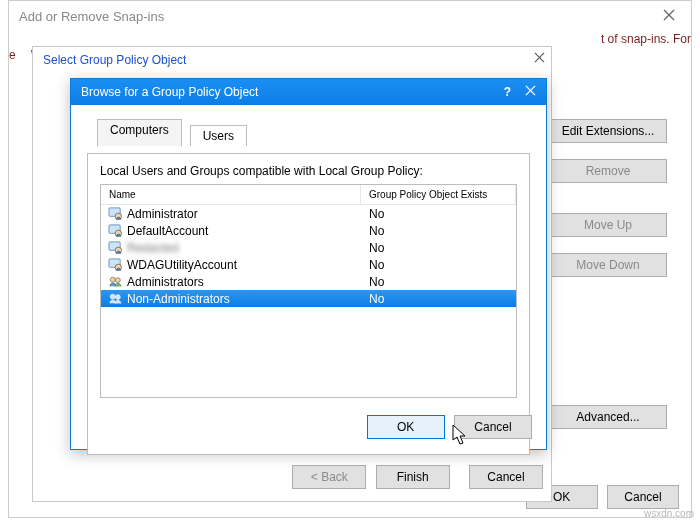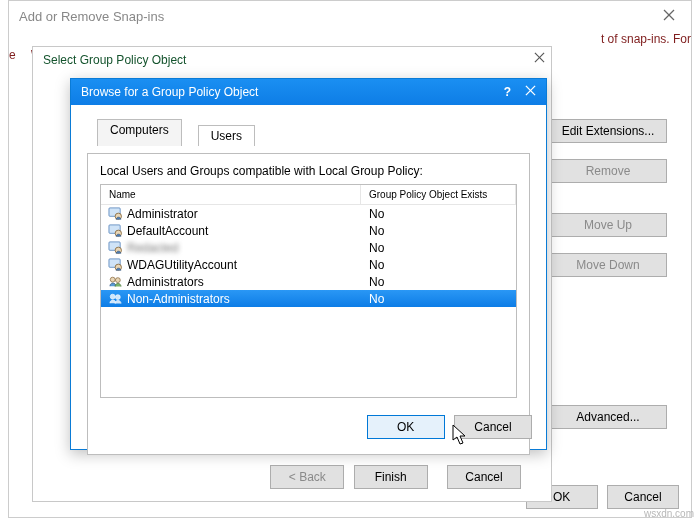--- a/index.html
+++ b/index.html
@@ -9,45 +9,45 @@
 .win1 { position: absolute; left: 8px; top: 0; width: 684px; height: 518px; border: 1px solid #ccc; background: #fff; }
 .win1-title { padding: 8px 10px; color: #888; font-size: 13px; }
 .win1-close { position: absolute; right: 4px; top: 4px; padding: 4px 12px; color: #666; }
 .win1-close svg { width: 12px; height: 12px; }
 .win1-body { padding: 4px 14px; color: #7f1d1d; position: relative; }
 .win1-footer { position: absolute; bottom: 8px; right: 12px; }
 .win1-footer .btn { min-width: 72px; margin-left: 6px; }
 
 
 .win2 { position: absolute; left: 32px; top: 46px; width: 520px; height: 456px; border: 1px solid #c8c8c8; background: #fff; }
-.win2-title { padding: 6px 10px; font-size: 12px; color: #14532d; position: relative; }
+.win2-title { padding: 6px 10px; font-size: 12px; color: #1d4ed8; position: relative; }
 .win2-close { position: absolute; right: 6px; top: 5px; color: #444; }
 .win2-close svg { width: 11px; height: 11px; }
-.win2-footer { position: absolute; bottom: 12px; right: 30px; }
+.win2-footer { position: absolute; bottom: 12px; right: 8px; }
 .win2-footer .btn { min-width: 74px; margin-left: 6px; }
 
 
 .btn { display: inline-block; background: #e1e1e1; border: 1px solid #adadad; padding: 4px 10px; font-size: 12px; text-align: center; cursor: pointer; }
 .btn.disabled { color: #8a8a8a; cursor: default; }
 
 
 .right-col { position: absolute; right: 22px; top: 118px; width: 120px; }
 .right-col .btn { width: 118px; margin-bottom: 16px; text-align: center; }
 .right-col .gap { height: 112px; }
 
 
 .win3 { position: absolute; left: 70px; top: 78px; width: 477px; height: 372px; border: 1px solid #0a7bd6; background: #fff; box-shadow: 0 4px 14px rgba(0,0,0,0.25); }
 .win3-titlebar { background: #0a84ff; background: linear-gradient(#1a8ff2,#0d7de6); color: #fff; padding: 6px 10px; font-size: 12px; display: flex; align-items: center; justify-content: space-between; }
 .win3-titlebar .tb-right { display: flex; align-items: center; gap: 14px; }
 .win3-titlebar .tb-right .help { font-weight: bold; }
 .win3-titlebar .tb-right svg { width: 11px; height: 11px; }
 .win3-body { padding: 12px 16px 8px 16px; }
 
 
-.tabs { display: flex; gap: 16px; margin-bottom: 8px; padding-left: 10px; }
+.tabs { display: flex; gap: 8px; margin-bottom: 8px; padding-left: 10px; }
 .tab { border: 1px solid #bdbdbd; border-bottom: none; padding: 3px 12px 3px 12px; font-size: 12px; background: #f4f4f4; cursor: pointer; }
 .tab.active { background: #fff; position: relative; z-index: 2; margin-top: 8px; }
 .tab:not(.active) { margin-top: 2px; }
 .tab-panel { border: 1px solid #bdbdbd; margin-top: -1px; background: #fff; padding: 10px 12px 12px 12px; height: 302px; position: relative; }
 .panel-label { font-size: 12px; margin-bottom: 6px; }
 
 
 .listview { border: 1px solid #bdbdbd; width: 100%; height: 214px; background: #fff; overflow: hidden; }
 .lv-header { display: flex; background: #fff; border-bottom: 1px solid #e6e6e6; }
 .lv-header .col { padding: 4px 8px; font-size: 10px; border-right: 1px solid #e6e6e6; }

